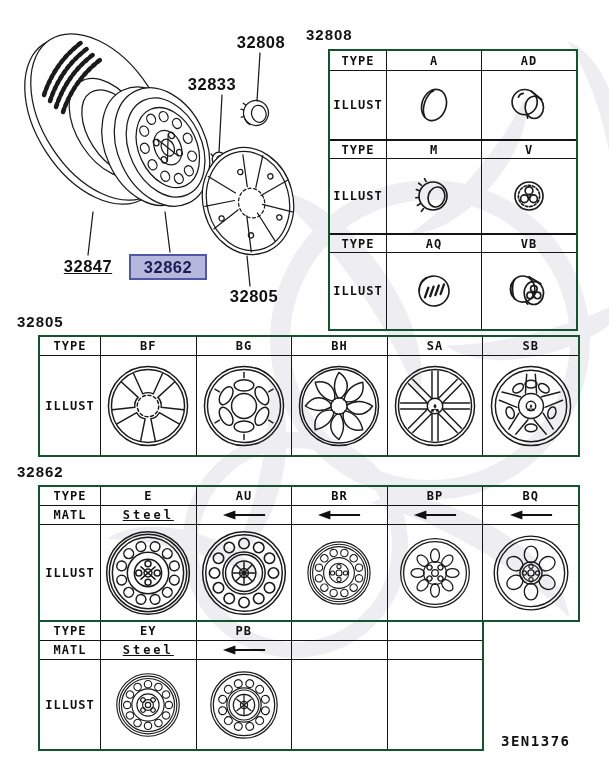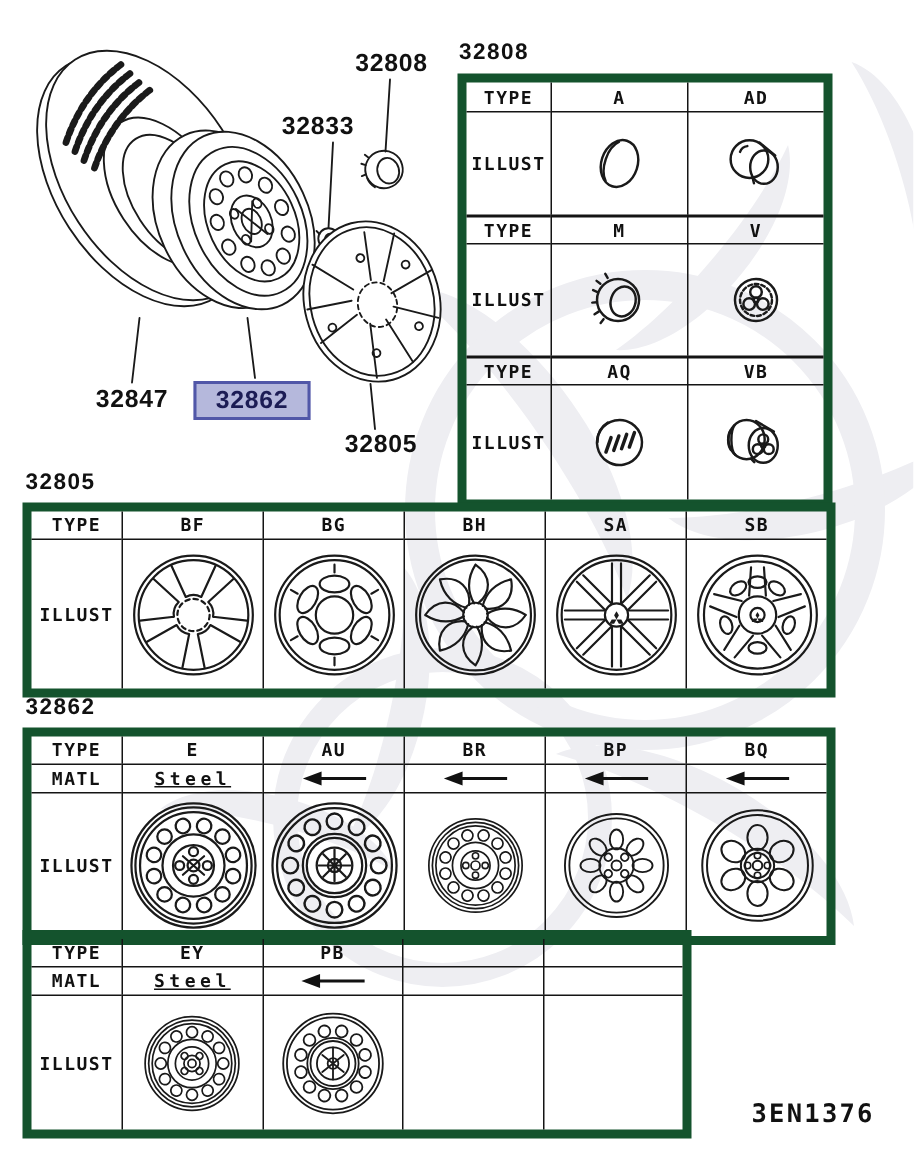--- a/index.html
+++ b/index.html
@@ -7,33 +7,33 @@
         font-family:"Liberation Sans",sans-serif;}
   .wm{position:absolute;left:0;top:0;z-index:0;}
   .dg{position:absolute;left:0;top:0;z-index:1;stroke:#1a1a1a;stroke-width:1.25;fill:none;
       stroke-linecap:round;stroke-linejoin:round;}
   .plabel{position:absolute;z-index:2;font-weight:bold;font-size:16.5px;letter-spacing:.5px;
           color:#111;text-align:center;white-space:nowrap;}
   .hl{position:absolute;z-index:2;display:flex;align-items:center;justify-content:center;
       background:#b5b8dc;border:2px solid #5157a8;color:#1c1c55;font-weight:bold;
       font-size:16.5px;letter-spacing:.5px;box-sizing:border-box;}
   .ptitle{position:absolute;z-index:2;font-weight:bold;font-size:15px;letter-spacing:1px;color:#111;}
-  .ptable{position:absolute;z-index:1;display:grid;border:6px solid #14532d;box-sizing:border-box;
-          background:transparent;}
+  .ptable{position:absolute;z-index:1;display:grid;border:2px solid #14532d;box-sizing:border-box;
+          background:transparent;margin-left:23px;}
   .c{display:flex;align-items:center;justify-content:center;min-width:0;
      font-family:"DejaVu Sans Mono",monospace;font-weight:bold;font-size:12px;
      letter-spacing:1px;color:#111;}
   .bl{border-left:1px solid #141414;}
   .bt{border-top:1px solid #141414;}
   .bt2{border-top:2px solid #141414;}
   .steel{letter-spacing:3px;text-decoration:underline;}
   .icon{stroke:#1a1a1a;stroke-width:1.7;fill:none;stroke-linecap:round;stroke-linejoin:round;}
   .arr{display:block;}
   .footer{position:absolute;z-index:1;font-family:"DejaVu Sans Mono",monospace;font-weight:bold;
-          font-size:17px;letter-spacing:1.5px;color:#111;}
+          font-size:14px;letter-spacing:1.5px;color:#111;}
   #t32808{left:305px;top:49px;width:250px;grid-template-columns:56px 1fr 1fr;
           grid-template-rows:19px 69px 19px 75px 19px 77px;}
   #t32805{left:15px;top:335px;width:542px;grid-template-columns:60px repeat(5,1fr);
           grid-template-rows:18px 100px;}
   #t32862a{left:15px;top:485px;width:542px;grid-template-columns:60px repeat(5,1fr);
            grid-template-rows:18px 19px 96px;}
   #t32862b{left:15px;top:620px;width:446px;grid-template-columns:60px repeat(4,1fr);
            grid-template-rows:18px 19px 90px;}
 </style>
 </head>
@@ -365,21 +365,21 @@
       <path d="M260,53 L257,101"></path>
       <path d="M222,95 L219,152"></path>
       <path d="M88,255 L93,212"></path>
       <path d="M170,252 L165,212"></path>
       <path d="M250,286 L247,256"></path>
     </g>
   </svg>
 
   <div class="plabel" style="left:231px;top:33px;width:60px;">32808</div>
   <div class="plabel" style="left:182px;top:75px;width:60px;">32833</div>
-  <div class="plabel" style="left:57px;top:257px;width:62px;">32847</div>
+  <div class="plabel" style="left:57px;top:257px;width:62px;text-decoration:underline;">32847</div>
   <div class="hl" style="left:129px;top:254px;width:78px;height:26px;">32862</div>
   <div class="plabel" style="left:223px;top:287px;width:62px;">32805</div>
 
   <div class="ptitle" style="left:306px;top:26px;">32808</div>
   <div class="ptable" id="t32808">
     <div class="c">TYPE</div>
     <div class="c bl">A</div>
     <div class="c bl">AD</div>
     <div class="c bt">ILLUST</div>
     <div class="c bl bt">

